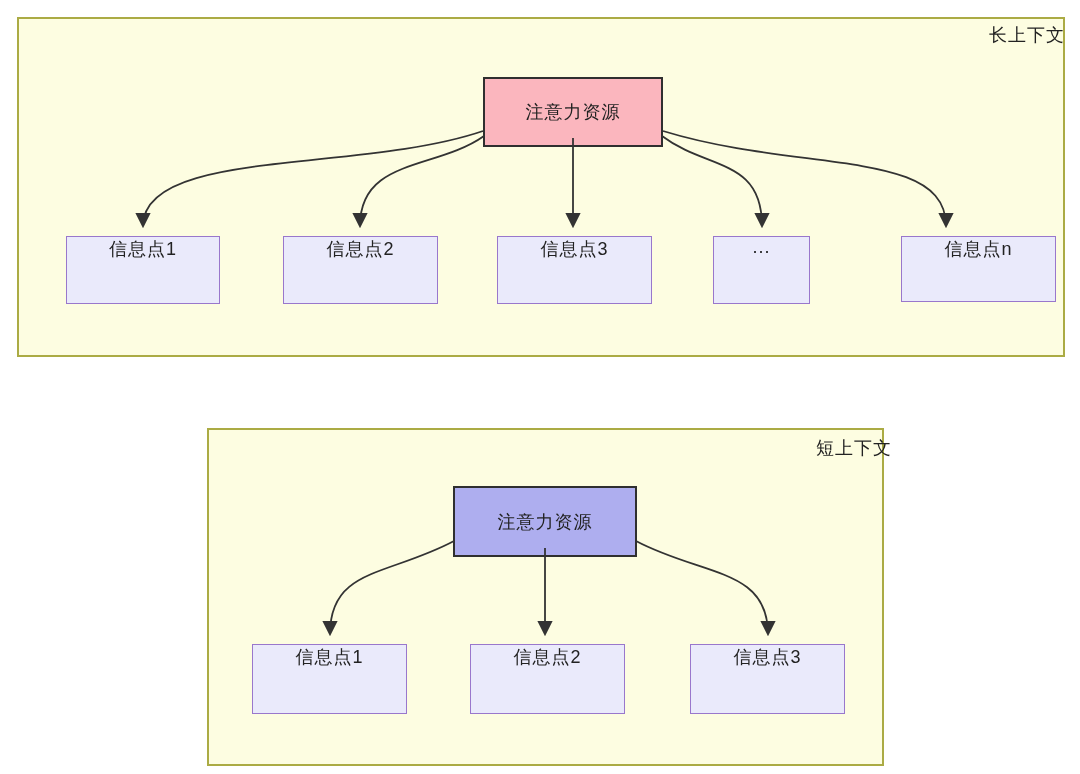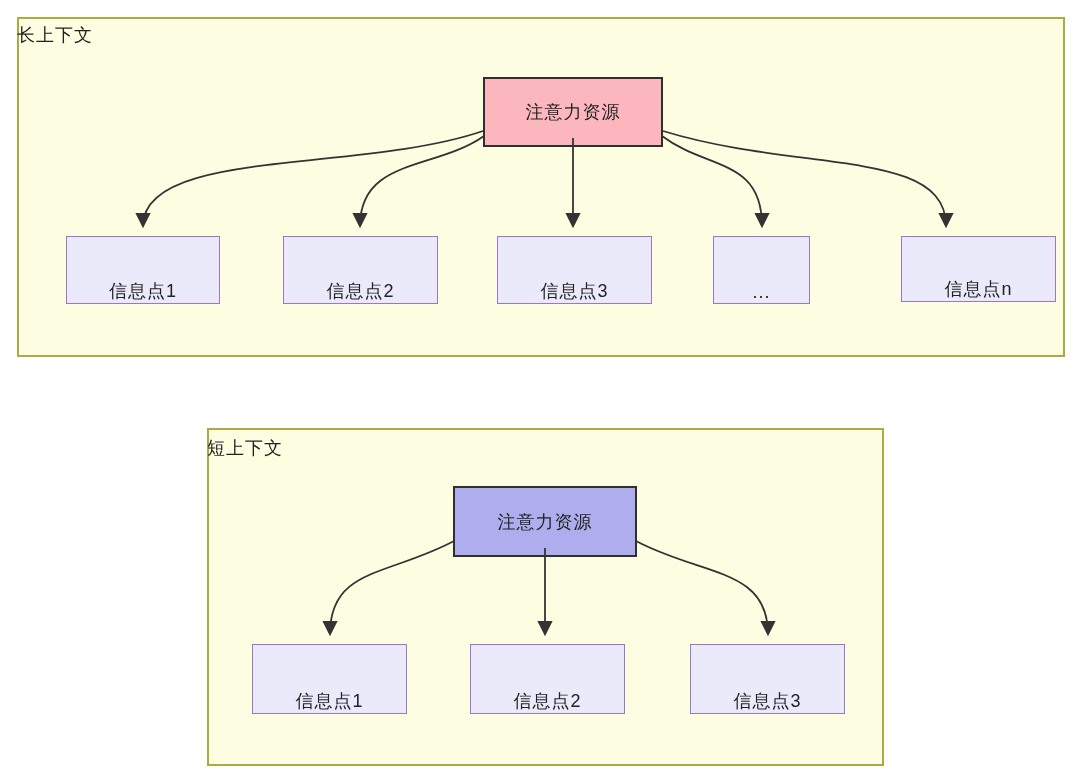--- a/index.html
+++ b/index.html
@@ -16,21 +16,21 @@
     overflow: hidden;
   }
   .panel {
     position: absolute;
     box-sizing: border-box;
     background: #FDFDE1;
     border: 2px solid #ABAB44;
   }
   .panel-title {
     position: absolute;
-    text-align: left;
+    text-align: right;
     font-size: 18px;
     color: #222222;
     letter-spacing: 1px;
   }
   .root-box {
     position: absolute;
     box-sizing: border-box;
     border: 2.5px solid #2F2F2F;
     display: flex;
     align-items: center;
@@ -41,21 +41,21 @@
     margin-top: 9px;
   }
   .root-long { background: #FBB6BE; }
   .root-short { background: #AEAEEF; }
   .child-box {
     position: absolute;
     box-sizing: border-box;
     background: #EAEAFB;
     border: 1.5px solid #9977CC;
     display: flex;
-    align-items: flex-end;
+    align-items: flex-start;
     justify-content: center;
     font-size: 18px;
     color: #222222;
     letter-spacing: 1px;
   }
   .arrows {
     position: absolute;
     left: 0;
     top: 0;
     pointer-events: none;
@@ -90,21 +90,21 @@
   </div>
   <div class="child-box" style="left:713px; top:236px; width:97px; height:68px;">
     <span>...</span>
   </div>
   <div class="child-box" style="left:901px; top:236px; width:155px; height:66px;">
     <span>信息点n</span>
   </div>
 
   <div class="panel" style="left:207px; top:428px; width:677px; height:338px;"></div>
 
-  <div class="panel-title" style="left:207px; top:436px; width:677px;">短上下文</div>
+  <div class="panel-title" style="left:207px; top:436px; width:677px;padding-left:8px;">短上下文</div>
 
   <div class="root-box root-short" style="left:453px; top:477px; width:184px; height:71px;">
     <span>注意力资源</span>
   </div>
 
   <div class="child-box" style="left:252px; top:644px; width:155px; height:70px;">
     <span>信息点1</span>
   </div>
   <div class="child-box" style="left:470px; top:644px; width:155px; height:70px;">
     <span>信息点2</span>

